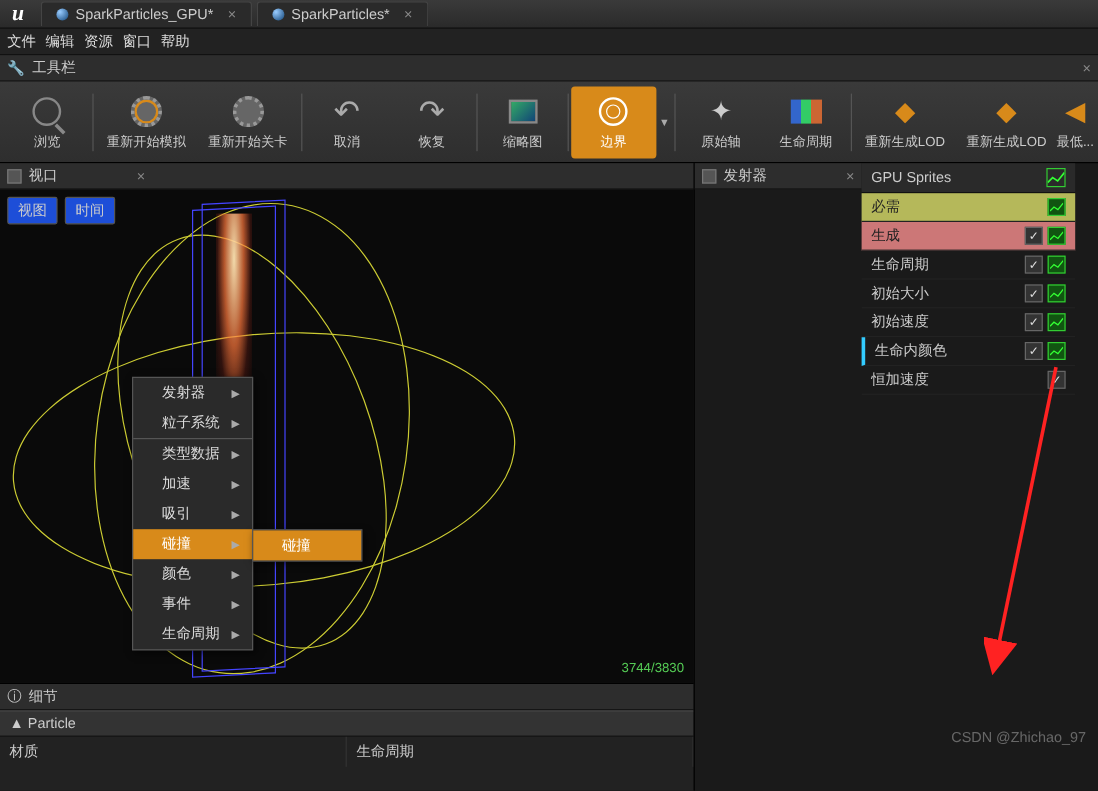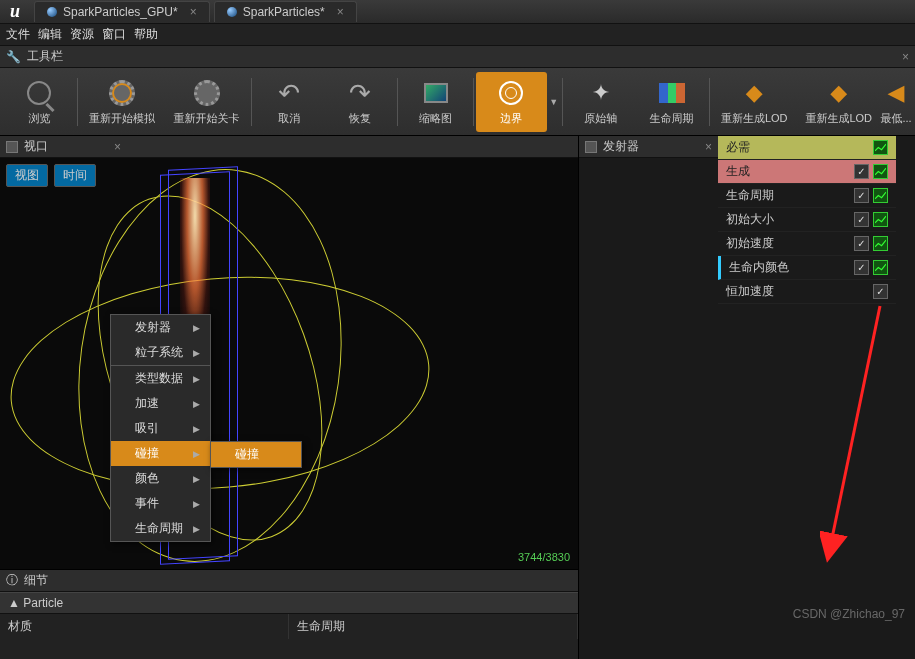--- a/index.html
+++ b/index.html
@@ -48,21 +48,21 @@
 .left { width: 578px; display: flex; flex-direction: column; }
 .right { flex: 1; display: flex; flex-direction: row; border-left: 1px solid #000; }
 
 
 .panel-tab { height: 22px; background: #2d2d2d; display: flex; align-items: center; padding: 0 6px; gap: 6px; border-bottom: 1px solid #111; }
 .panel-tab .tico { width:12px; height:12px; background:#555; border:1px solid #777; }
 
 
 .viewport { flex: 1; background: #0a0a0a; position: relative; overflow: hidden; }
 .vp-btns { position: absolute; top: 6px; left: 6px; display: flex; gap: 6px; }
-.vp-btn { background:#0369a1; border:1px solid #555; padding:2px 8px; border-radius:2px; color:#ccc; }
+.vp-btn { background:#1d4ed8; border:1px solid #555; padding:2px 8px; border-radius:2px; color:#ccc; }
 .vp-stats { position:absolute; right:8px; bottom:6px; color:#5c5; font-size:11px; }
 
 
 .wire { position:absolute; border:1px solid; border-radius:50%; }
 .spark { position:absolute; left:180px; top:20px; width:30px; height:380px; background: radial-gradient(ellipse 20px 180px at 50% 10%, rgba(255,230,180,0.95), rgba(255,120,60,0.7) 40%, rgba(200,50,30,0.2) 70%, transparent); filter: blur(0.5px); }
 .bbox { position:absolute; border:1px solid #44f; }
 
 
 .details { height: 90px; background:#222; border-top:1px solid #000; display:flex; flex-direction:column; }
 .search-row { display:flex; align-items:center; padding:3px 4px; gap:4px; }
@@ -244,20 +244,28 @@
     </div>
   </div>
 
   <div class="right">
     <div class="panel-tab">
       <span class="tico"></span>
       <span>发射器</span>
       <span style="margin-left:60px;color:#888">×</span>
     </div>
     <div style="width:178px">
+      <div class="typedata">
+        <span>GPU Sprites</span>
+        <span class="g">
+            <svg viewBox="0 0 10 10">
+              <polyline points="0,8 3,5 6,7 10,2" stroke="#3f3" fill="none"></polyline>
+            </svg>
+          </span>
+      </div>
       <div class="mod-row required">
         <span>必需</span>
         <span class="chks">
             <span class="g">
               <svg viewBox="0 0 10 10">
                 <polyline points="0,8 3,5 6,7 10,2" stroke="#3f3" fill="none"></polyline>
               </svg>
             </span>
           </span>
       </div>

